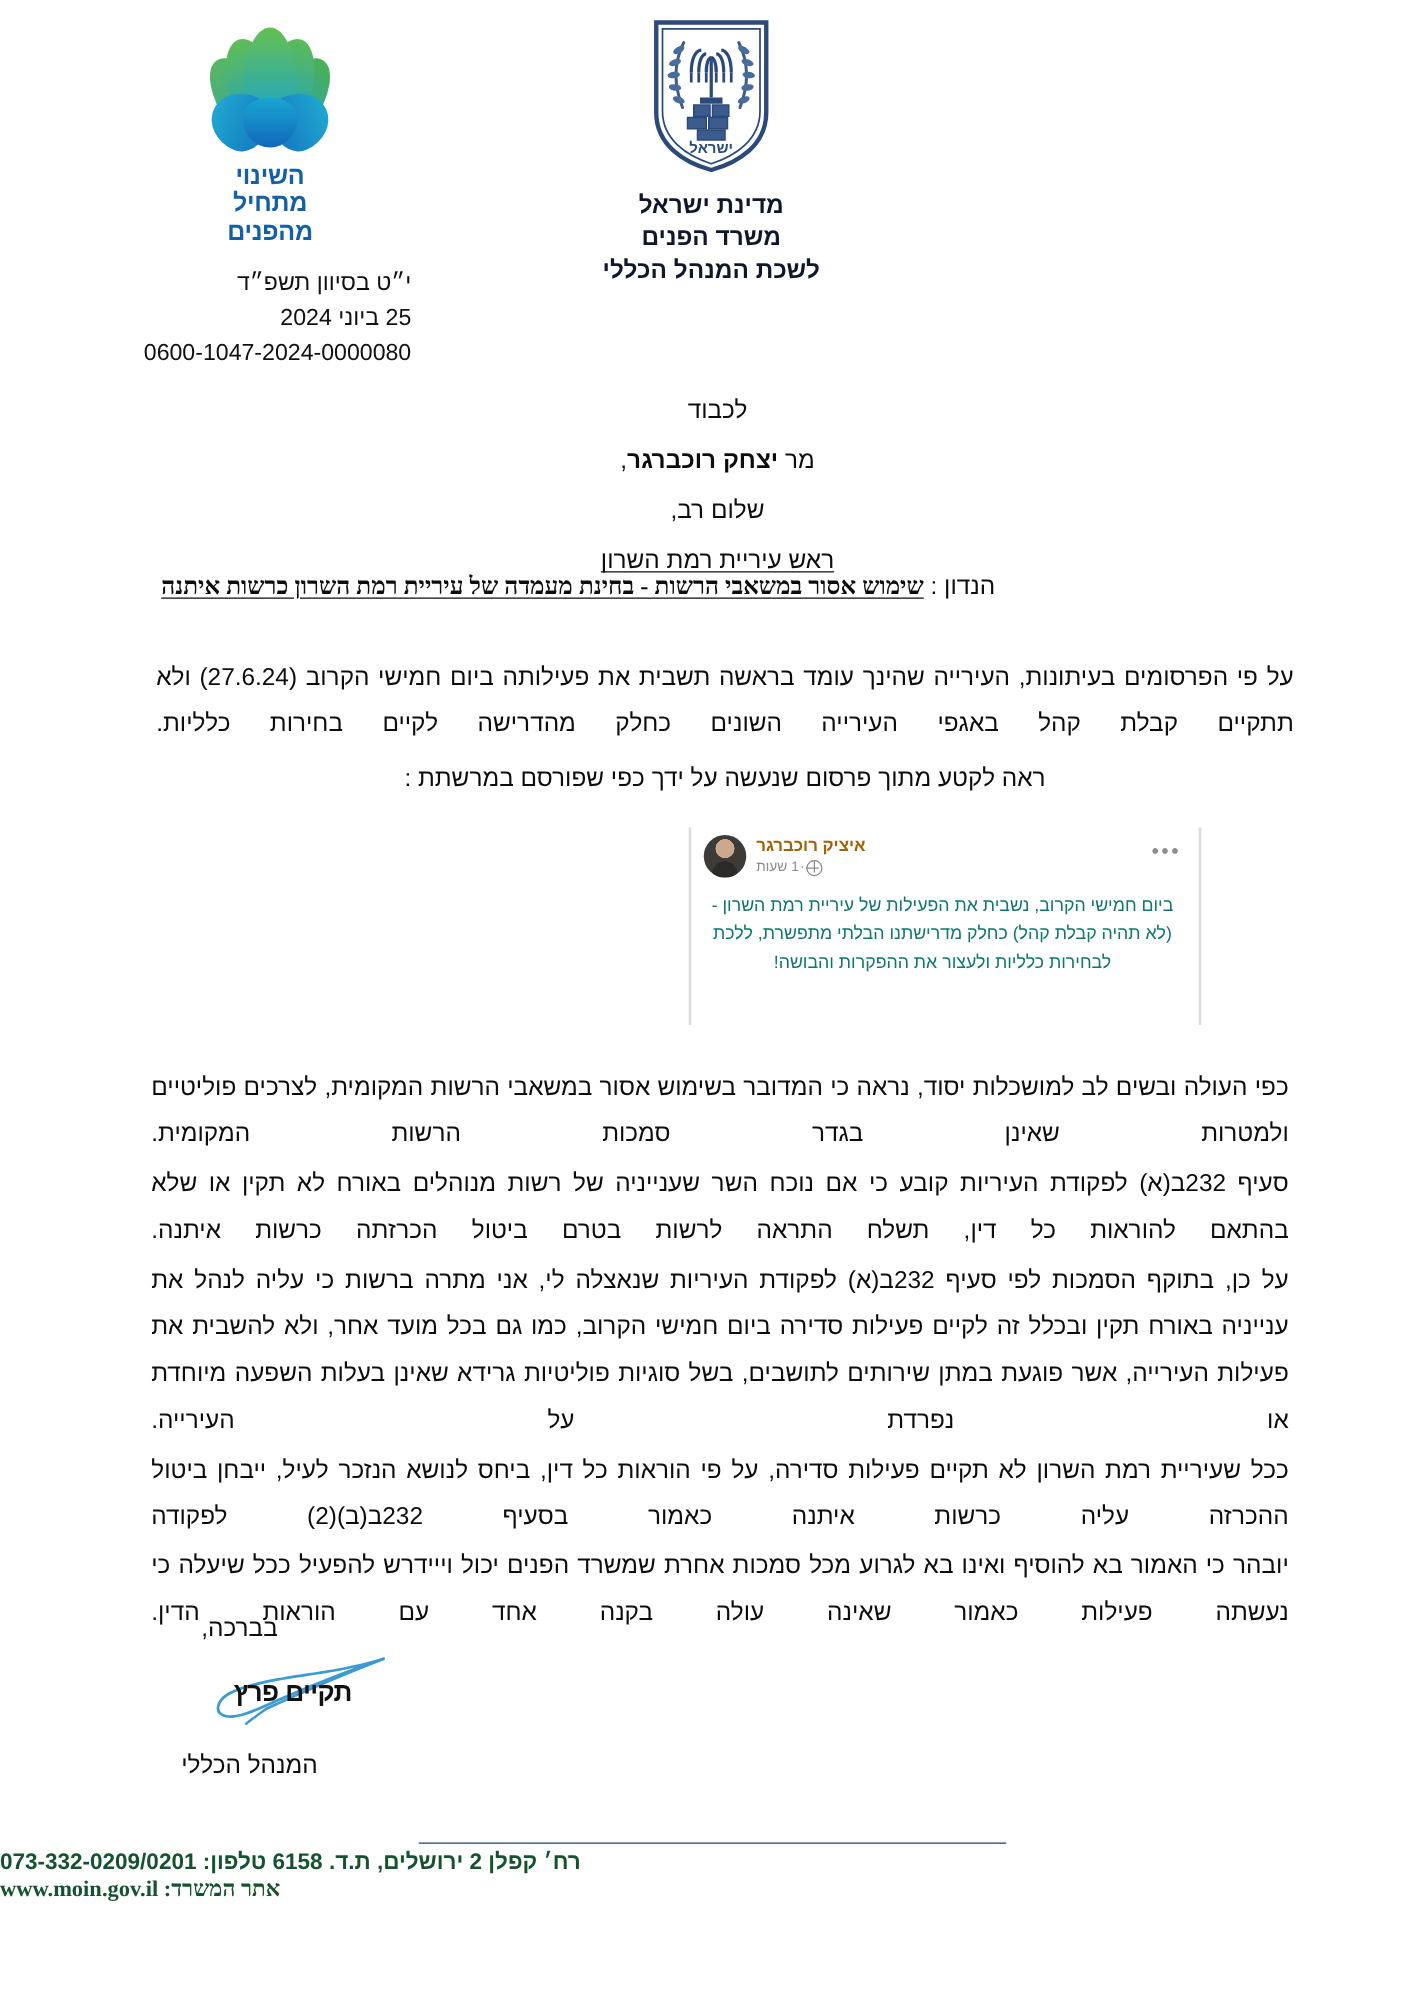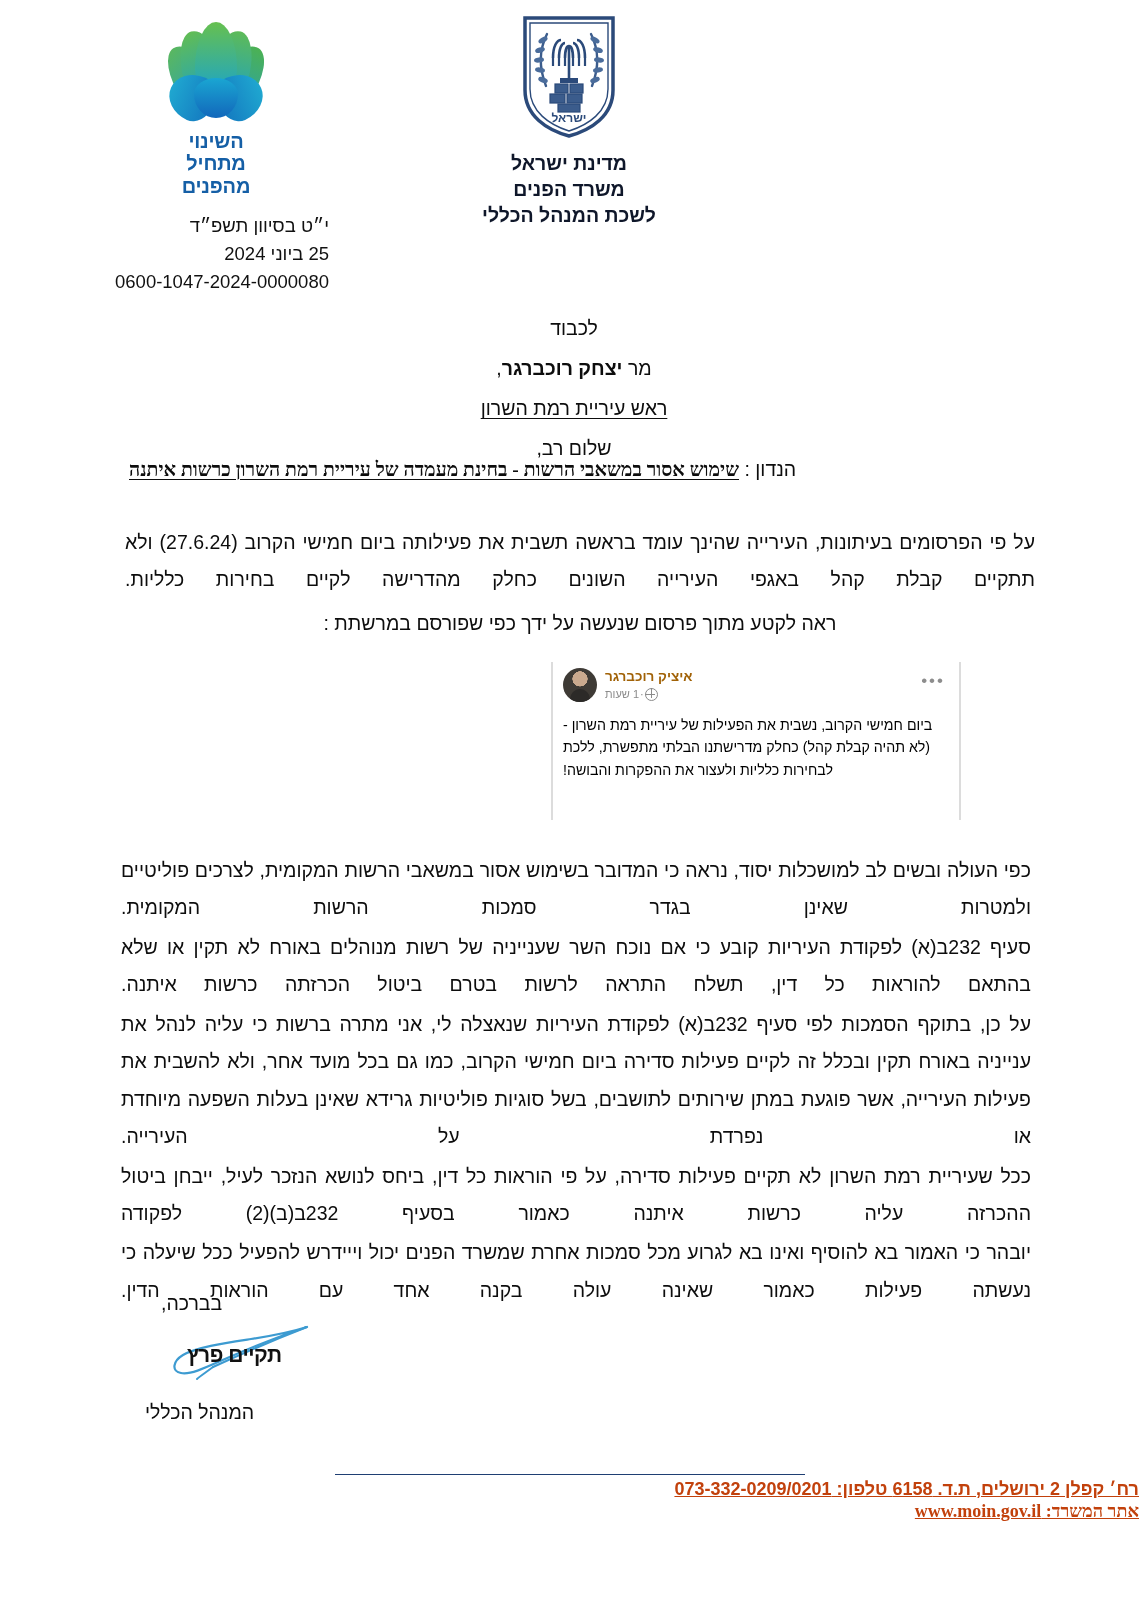--- a/index.html
+++ b/index.html
@@ -248,22 +248,22 @@
     font-size: 17px;
     color: #8d8d8d;
     letter-spacing: 2px;
     line-height: 1;
     padding-top: 4px;
   }
   .fb-body {
     margin-top: 12px;
     font-size: 14.2px;
     line-height: 1.58;
-    color: #000000;
-    text-align: left;
+    color: #0f766e;
+    text-align: center;
     direction: rtl;
   }
 
   
   .body-main {
     position: absolute;
     top: 852px;
     right: 108px;
     width: 910px;
     direction: rtl;
@@ -311,23 +311,22 @@
     padding-left: 6px;
     margin-top: 14px;
   }
 
   
   .footer {
     position: absolute;
     bottom: 78px;
     left: 0;
     right: 0;
-    text-align: right;
-    color: #c2410c;
-    text-decoration: underline;
+    text-align: left;
+    color: #14532d;
   }
   .footer-rule {
     width: 470px;
     height: 1.5px;
     background: #1f3f73;
     margin: 0 auto 4px auto;
   }
   .footer-line1 {
     font-size: 18px;
     font-weight: bold;
@@ -416,22 +415,22 @@
 
   <div class="date-block">
     <div>י״ט בסיוון תשפ״ד</div>
     <div>25 ביוני 2024</div>
     <div class="ref-number">0600-1047-2024-0000080</div>
   </div>
 
   <div class="addressee">
     <div>לכבוד</div>
     <div class="bold-name"><span>מר </span><b>יצחק רוכברגר</b><span>,</span></div>
+    <div>שלום רב,</div>
     <div><span class="uline">ראש עיריית רמת השרון</span></div>
-    <div>שלום רב,</div>
   </div>
 
   <div class="subject-row"><span class="subject-label">הנדון : </span><span class="subject-text">שימוש אסור במשאבי הרשות - בחינת מעמדה של עיריית רמת השרון כרשות איתנה</span></div>
 
   <div class="body-top">
     <div class="lead-line">על פי הפרסומים בעיתונות,  העירייה שהינך עומד בראשה תשבית את פעילותה ביום חמישי הקרוב (27.6.24) ולא תתקיים קבלת קהל באגפי העירייה השונים כחלק מהדרישה לקיים בחירות כלליות.</div>
     <div class="see-line">ראה לקטע מתוך פרסום שנעשה על ידך כפי שפורסם במרשתת :</div>
   </div>
 
   <div class="fb-clip">

